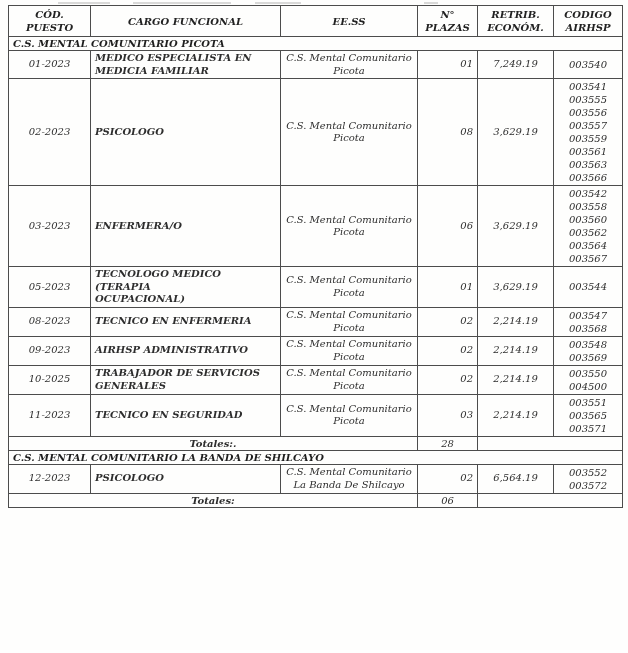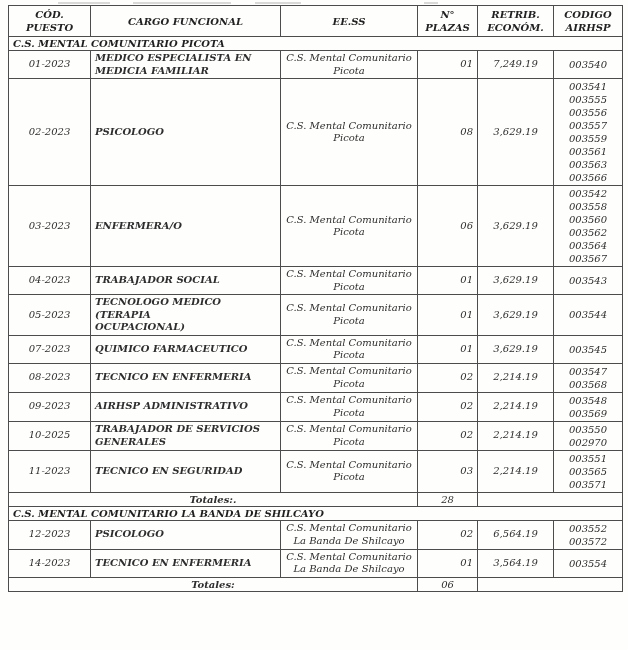--- a/index.html
+++ b/index.html
@@ -152,48 +152,30 @@
           <td class="c-plazas">06</td>
           <td class="c-retrib">3,629.19</td>
           <td class="c-codigo">003542
 003558
 003560
 003562
 003564
 003567</td>
         </tr>
         <tr>
-          <td class="c-cod">04-2023</td>
-          <td class="c-cargo">TRABAJADOR SOCIAL</td>
-          <td class="c-eess">C.S. Mental Comunitario
-Picota</td>
-          <td class="c-plazas">01</td>
-          <td class="c-retrib">3,629.19</td>
-          <td class="c-codigo">003543</td>
-        </tr>
-        <tr>
           <td class="c-cod">05-2023</td>
           <td class="c-cargo">TECNOLOGO MEDICO (TERAPIA
 OCUPACIONAL)</td>
           <td class="c-eess">C.S. Mental Comunitario
 Picota</td>
           <td class="c-plazas">01</td>
           <td class="c-retrib">3,629.19</td>
           <td class="c-codigo">003544</td>
         </tr>
         <tr>
-          <td class="c-cod">07-2023</td>
-          <td class="c-cargo">QUIMICO FARMACEUTICO</td>
-          <td class="c-eess">C.S. Mental Comunitario
-Picota</td>
-          <td class="c-plazas">01</td>
-          <td class="c-retrib">3,629.19</td>
-          <td class="c-codigo">003545</td>
-        </tr>
-        <tr>
           <td class="c-cod">08-2023</td>
           <td class="c-cargo">TECNICO EN ENFERMERIA</td>
           <td class="c-eess">C.S. Mental Comunitario
 Picota</td>
           <td class="c-plazas">02</td>
           <td class="c-retrib">2,214.19</td>
           <td class="c-codigo">003547
 003568</td>
         </tr>
         <tr>
@@ -208,21 +190,21 @@
         </tr>
         <tr>
           <td class="c-cod">10-2025</td>
           <td class="c-cargo">TRABAJADOR DE SERVICIOS
 GENERALES</td>
           <td class="c-eess">C.S. Mental Comunitario
 Picota</td>
           <td class="c-plazas">02</td>
           <td class="c-retrib">2,214.19</td>
           <td class="c-codigo">003550
-002970</td>
+004500</td>
         </tr>
         <tr>
           <td class="c-cod">11-2023</td>
           <td class="c-cargo">TECNICO EN SEGURIDAD</td>
           <td class="c-eess">C.S. Mental Comunitario
 Picota</td>
           <td class="c-plazas">03</td>
           <td class="c-retrib">2,214.19</td>
           <td class="c-codigo">003551
 003565
@@ -238,29 +220,20 @@
         </tr>
         <tr>
           <td class="c-cod">12-2023</td>
           <td class="c-cargo">PSICOLOGO</td>
           <td class="c-eess">C.S. Mental Comunitario
 La Banda De Shilcayo</td>
           <td class="c-plazas">02</td>
           <td class="c-retrib">6,564.19</td>
           <td class="c-codigo">003552
 003572</td>
-        </tr>
-        <tr>
-          <td class="c-cod">14-2023</td>
-          <td class="c-cargo">TECNICO EN ENFERMERIA</td>
-          <td class="c-eess">C.S. Mental Comunitario
-La Banda De Shilcayo</td>
-          <td class="c-plazas">01</td>
-          <td class="c-retrib">3,564.19</td>
-          <td class="c-codigo">003554</td>
         </tr>
         <tr>
           <td class="totals-label" colspan="3">Totales:</td>
           <td class="totals-num">06</td>
           <td class="totals-empty" colspan="2"></td>
         </tr>
       </tbody>
   </table>
 </div>
 

